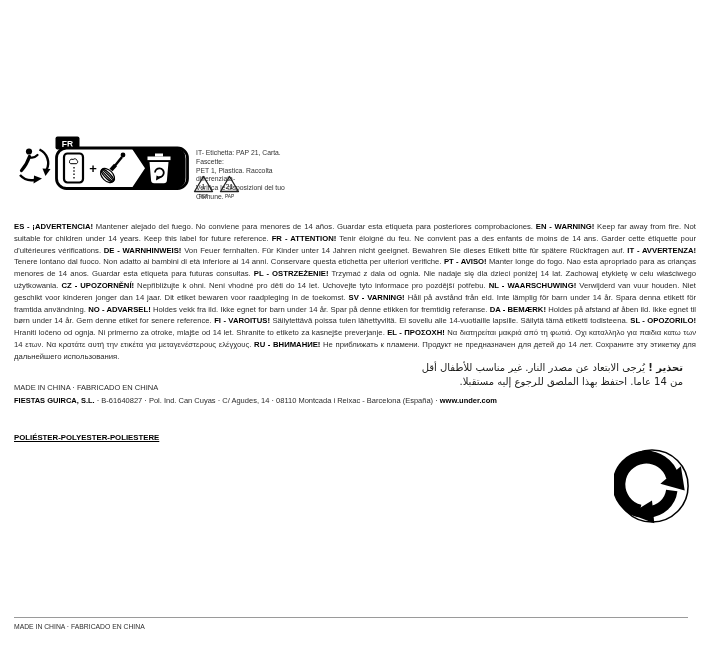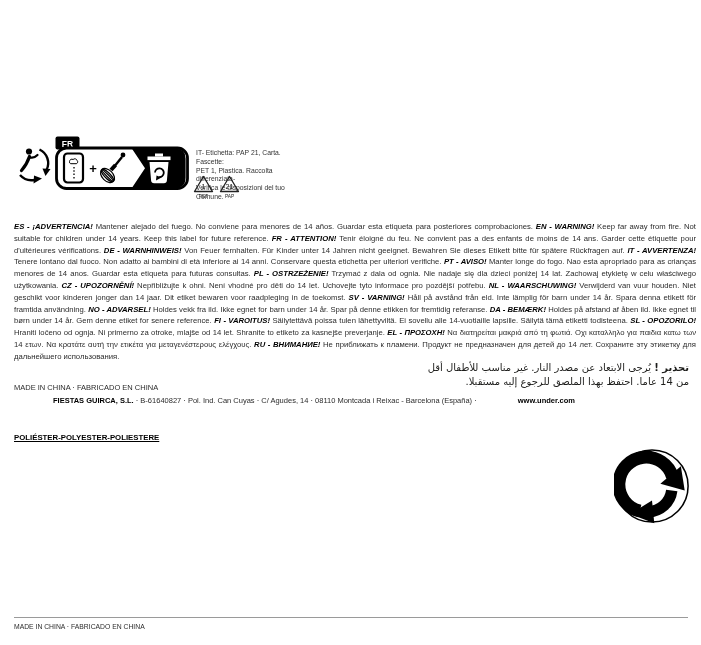--- a/index.html
+++ b/index.html
@@ -15,32 +15,32 @@
     position: absolute; left: 196px; top: 149px; width: 112px;
     font-size: 6.8px; line-height: 8.8px; color: #333;
   }
   .tri-symbols { position: absolute; left: 193px; top: 174px; display: flex; gap: 5px; }
   .tri-symbols svg text { font-family: "Liberation Sans", sans-serif; fill: #222; }
   
   .warnings {
     position: absolute; left: 14px; top: 221px; width: 682px;
     font-size: 7.7px; line-height: 11.8px; text-align: justify; color: #2b2b2b;
   }
-  .warnings b { color: #000; font-style: italic; }
+  .warnings b { color: #000; }
   
   .arabic {
-    position: absolute; right: 12px; top: 361px; width: 262px;
+    position: absolute; right: 18px; top: 361px; width: 262px;
     direction: rtl; text-align: right; font-size: 10px; line-height: 13.5px;
     font-family: "DejaVu Sans", sans-serif; color: #1d1d1b;
   }
   .arabic b { font-weight: bold; }
   
   .origin-line { position: absolute; left: 14px; top: 383px; font-size: 7.5px; color: #2b2b2b; }
   .company-line { position: absolute; left: 14px; top: 396px; font-size: 7.5px; color: #2b2b2b; }
-  .company-line b { color: #000; margin-left: 39px; }
+  .company-line b { color: #000; }
   .material-line { position: absolute; left: 14px; top: 433px; font-size: 7.8px; font-weight: bold; color: #000; text-decoration: underline; }
   
   .green-dot { position: absolute; left: 614px; top: 448px; }
   
   .footer-rule { position: absolute; left: 14px; top: 617px; width: 674px; height: 1px; background: #9a9a9a; }
   .footer-origin { position: absolute; left: 14px; top: 623px; font-size: 6.8px; color: #2b2b2b; }
 </style>
 </head>
 <body>
 

